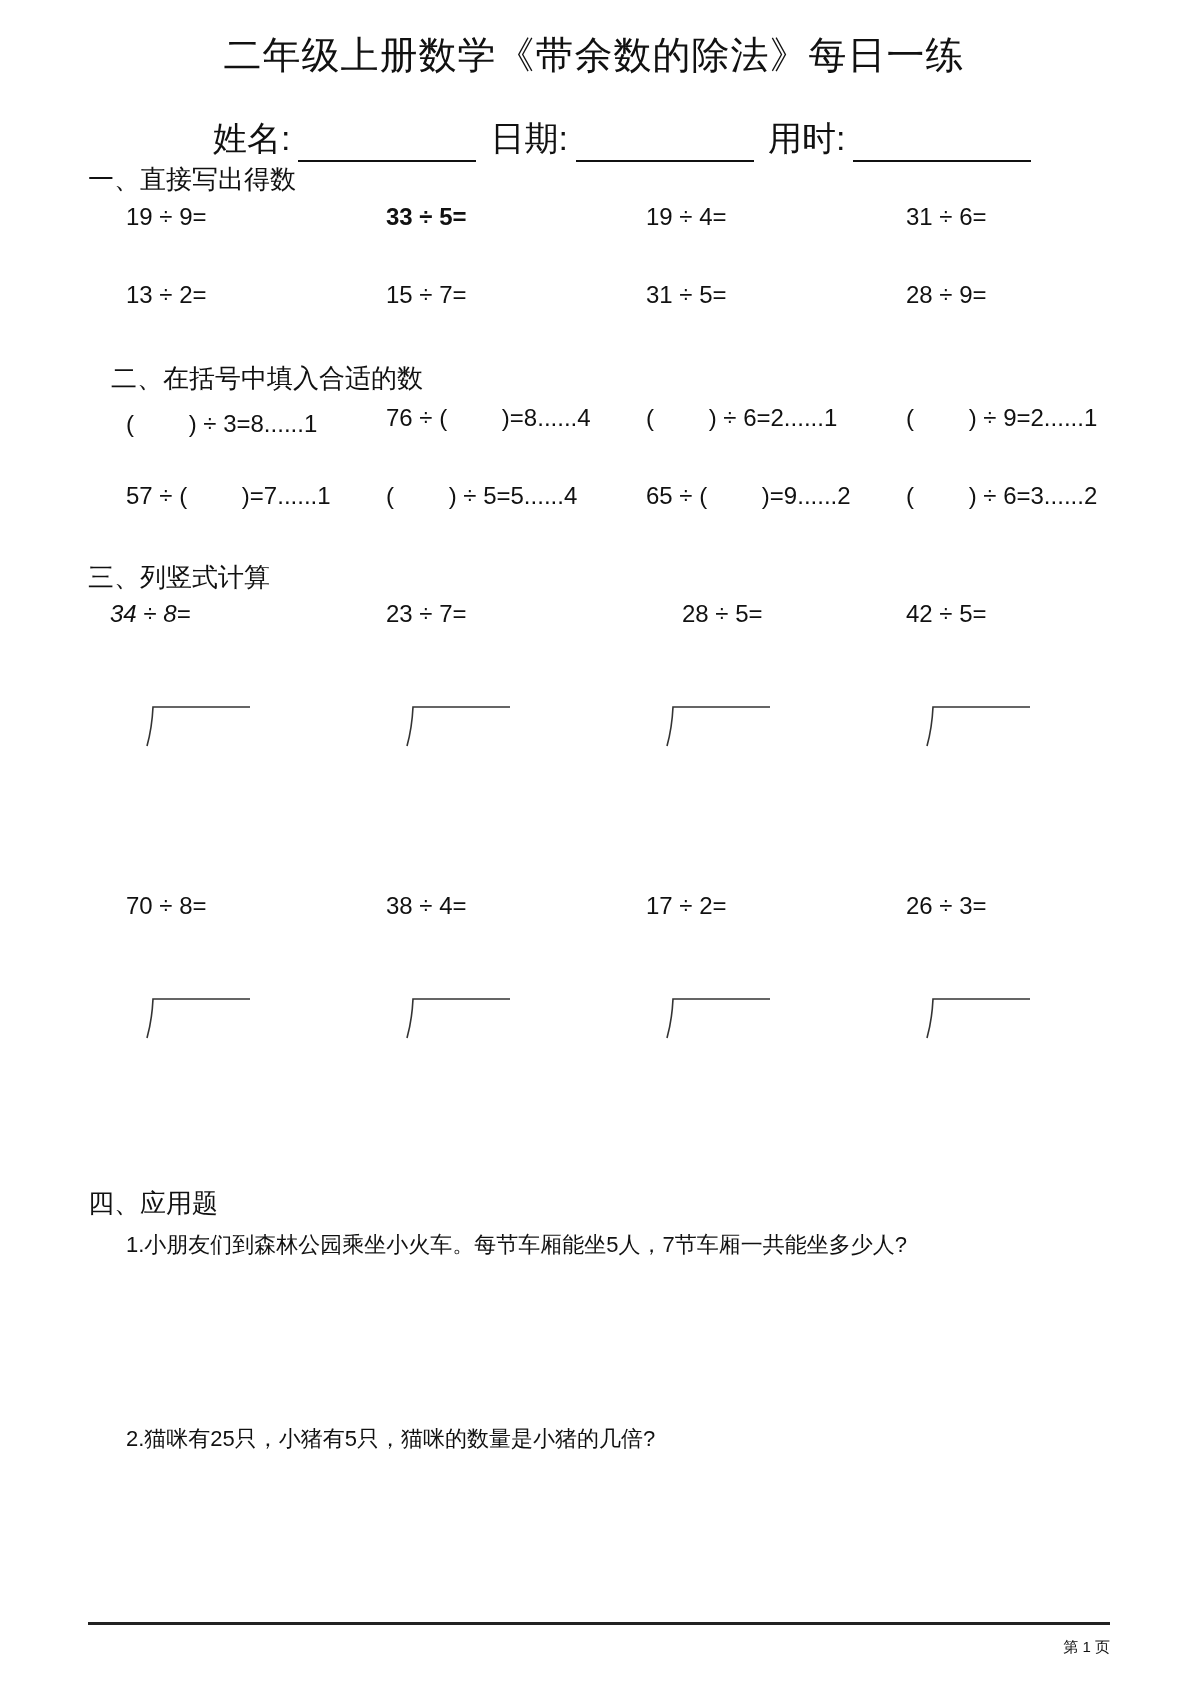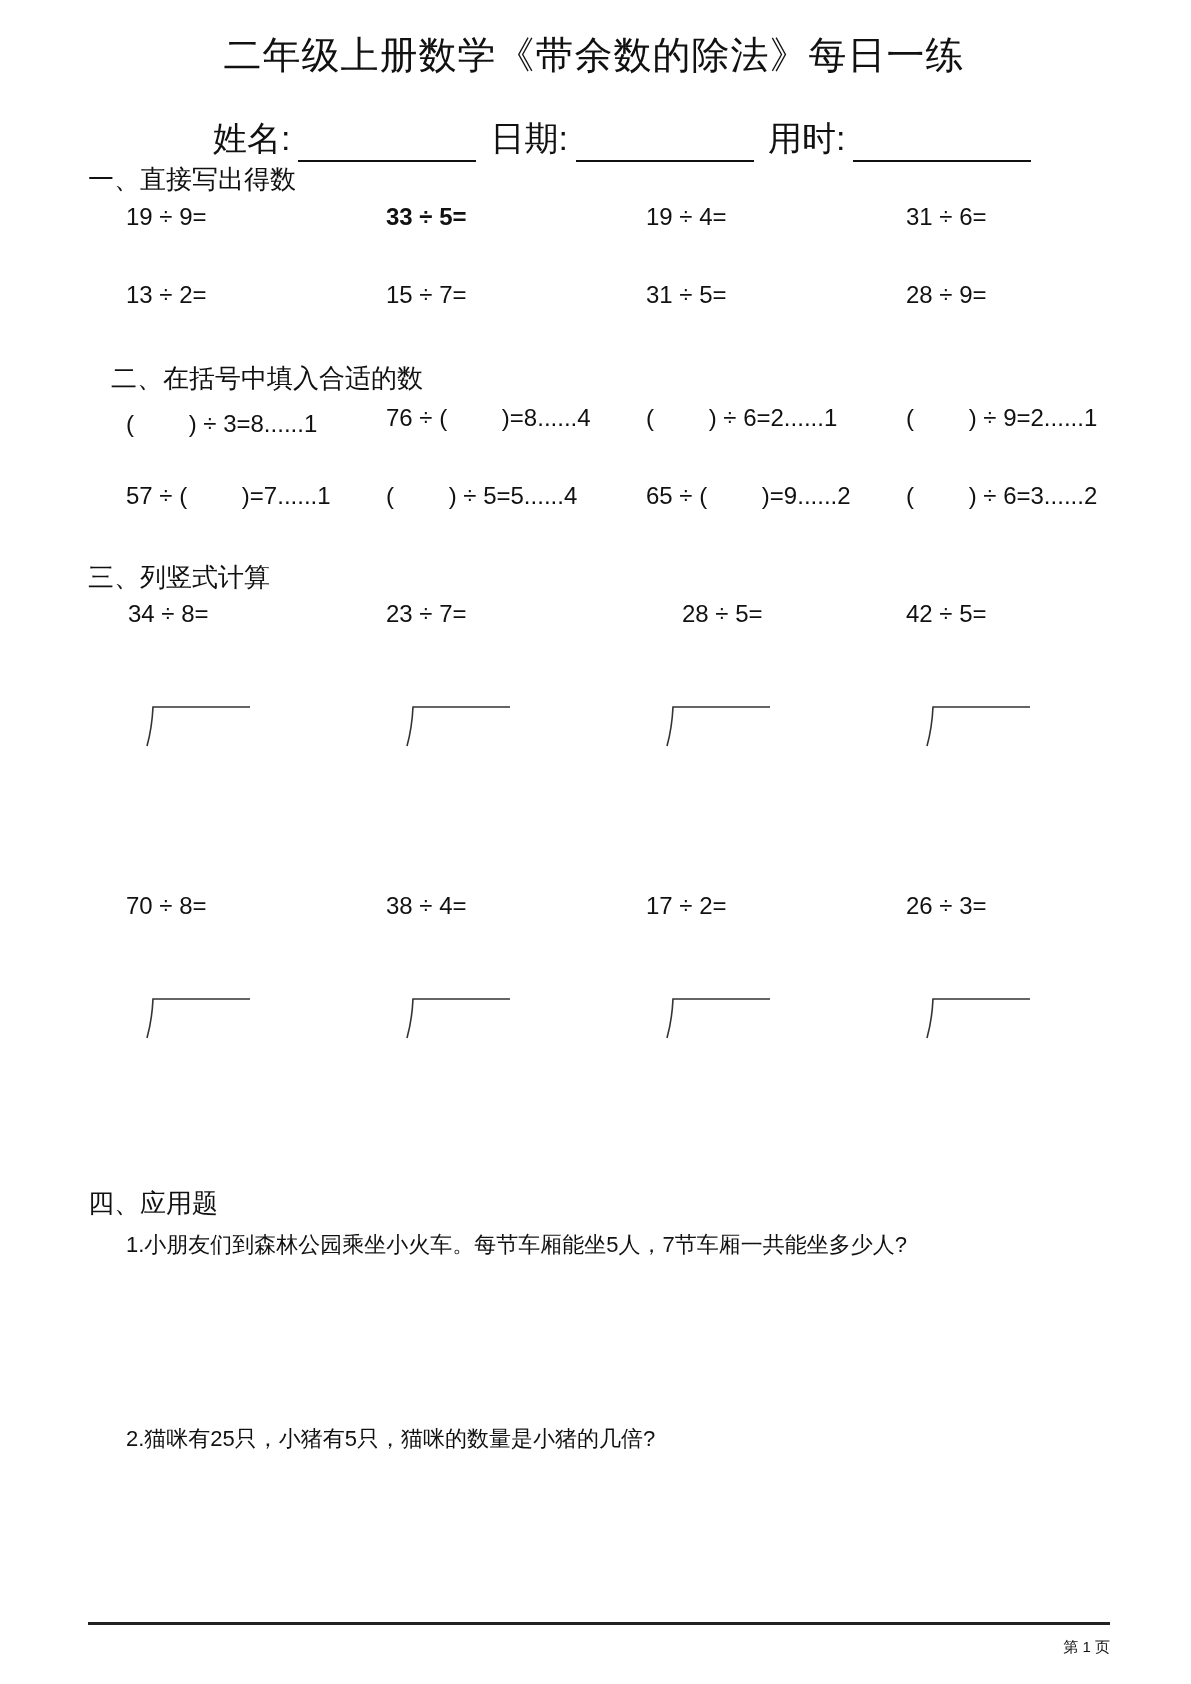--- a/index.html
+++ b/index.html
@@ -51,21 +51,21 @@
 <div class="abs problem" style="left:126px; top:402px;margin-top:6px;">(　　 ) ÷ 3=8......1</div>
 <div class="abs problem" style="left:386px; top:402px;">76 ÷ (　　 )=8......4</div>
 <div class="abs problem" style="left:646px; top:402px;">(　　 ) ÷ 6=2......1</div>
 <div class="abs problem" style="left:906px; top:402px;">(　　 ) ÷ 9=2......1</div>
 <div class="abs problem" style="left:126px; top:480px;">57 ÷ (　　 )=7......1</div>
 <div class="abs problem" style="left:386px; top:480px;">(　　 ) ÷ 5=5......4</div>
 <div class="abs problem" style="left:646px; top:480px;">65 ÷ (　　 )=9......2</div>
 <div class="abs problem" style="left:906px; top:480px;">(　　 ) ÷ 6=3......2</div>
 
 <div class="abs section-title" style="top:560px;">三、列竖式计算</div>
-<div class="abs problem" style="left:128px; top:600px;">34 ÷ 8=</div>
+<div class="abs problem" style="left:110px; top:600px;font-style:italic;">34 ÷ 8=</div>
 <div class="abs problem" style="left:386px; top:600px;">23 ÷ 7=</div>
 <div class="abs problem" style="left:682px; top:600px;">28 ÷ 5=</div>
 <div class="abs problem" style="left:906px; top:600px;">42 ÷ 5=</div>
 
 <div class="bracket" style="left:146px; top:706px;">
   <svg viewBox="0 0 105 42">
       <path d="M1 40 Q6 22 7 1 L104 1" fill="none" stroke="#333" stroke-width="1.6"></path>
     </svg>
 </div>
 <div class="bracket" style="left:406px; top:706px;">

